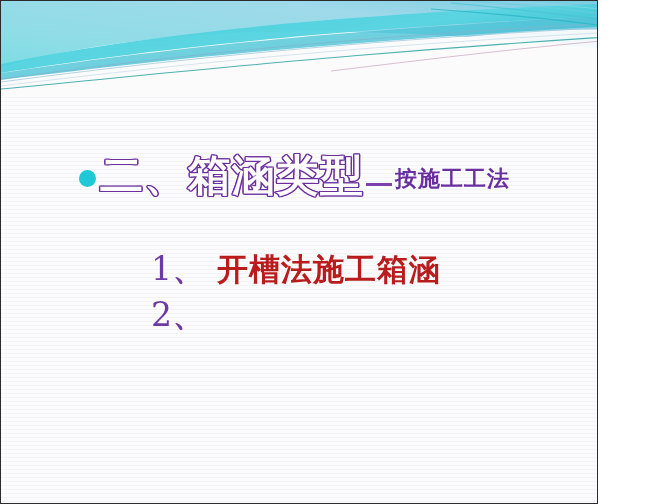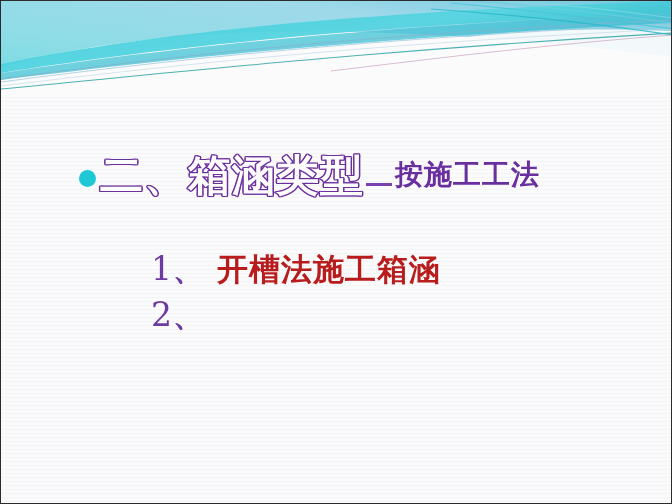--- a/index.html
+++ b/index.html
@@ -7,21 +7,21 @@
     margin: 0;
     padding: 0;
     background: #ffffff;
   }
   body {
     font-family: "Liberation Sans", sans-serif;
   }
 
   #slide {
     position: relative;
-    width: 672px;
+    width: 598px;
     height: 504px;
     box-sizing: border-box;
     border: 1px solid #2b2b2b;
     background: #fbfbfc;
     overflow: hidden;
   }
 
   
   #paper-texture {
     position: absolute;
@@ -96,21 +96,21 @@
     display: inline-block;
     width: 26px;
     height: 3px;
     background: #7b3fae;
     margin: 0 3px 6px 2px;
     align-self: flex-end;
     margin-bottom: 12px;
   }
   #title-sub {
     font-family: "DejaVu Serif", serif;
-    font-size: 28px;
+    font-size: 22px;
     font-weight: 700;
     color: #6a2f9e;
     letter-spacing: 1px;
     align-self: flex-end;
     margin-bottom: 4px;
   }
 
   
   #body-list {
     position: absolute;

